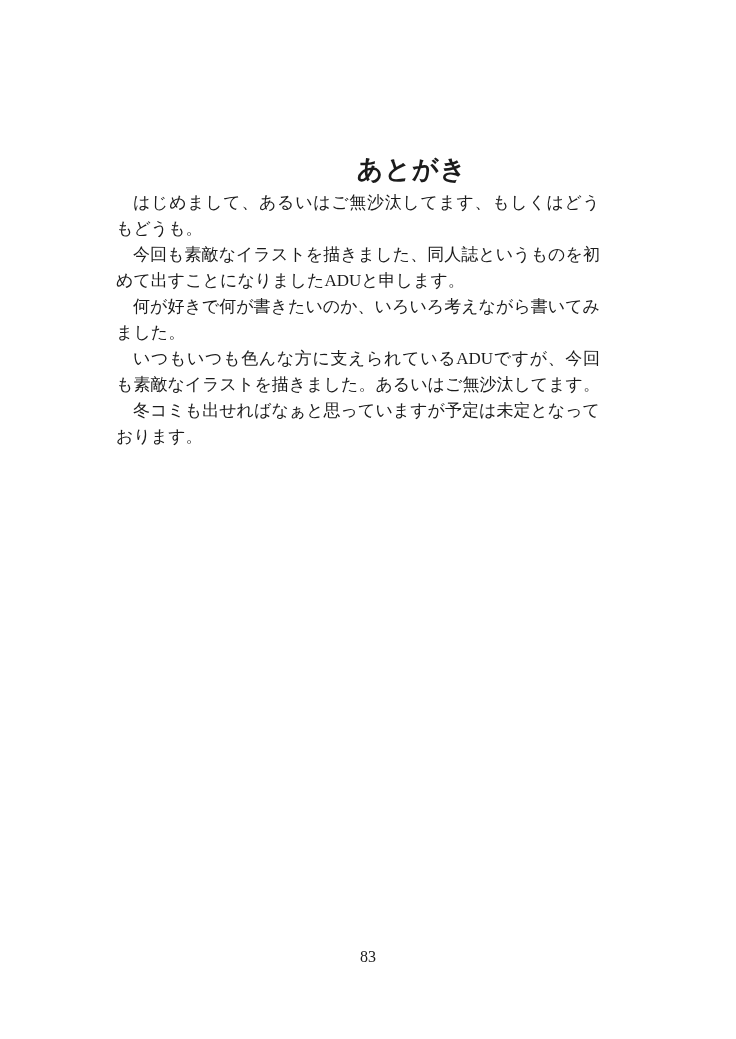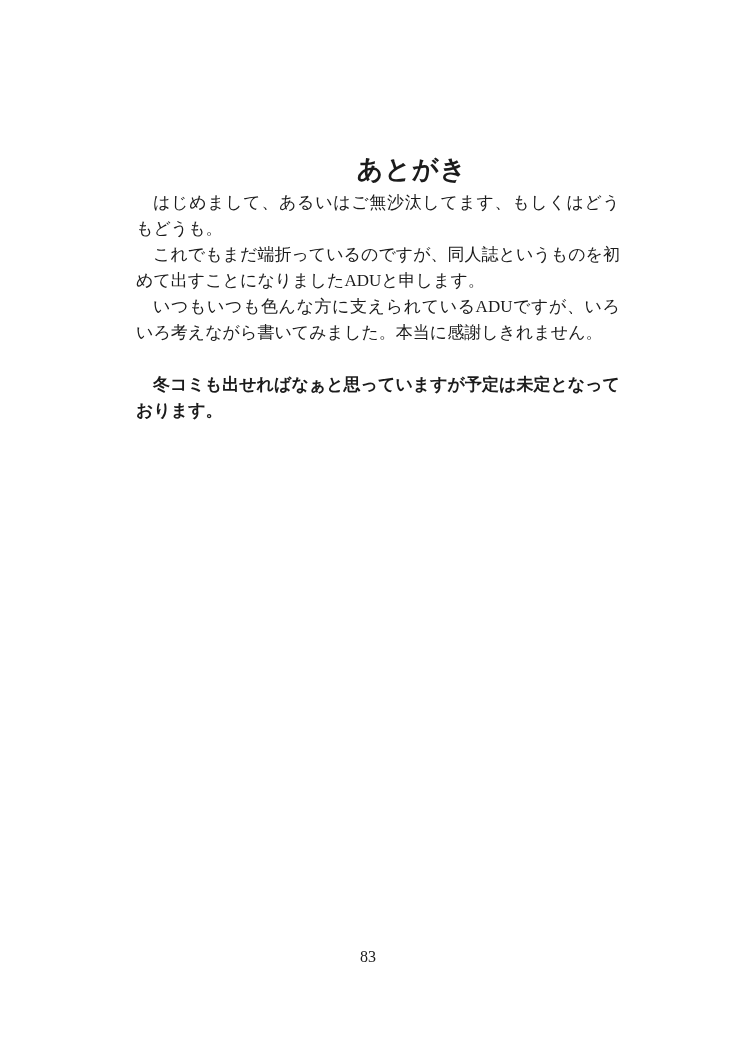--- a/index.html
+++ b/index.html
@@ -28,35 +28,33 @@
     text-align: center;
     font-size: 26px;
     font-weight: bold;
     letter-spacing: 1px;
     line-height: 34px;
     color: #1b1b1b;
     margin-left: 44px;
   }
   .body-text {
     position: absolute;
-    left: 136px;
+    left: 116px;
     top: 190px;
     width: 484px;
     font-size: 17px;
     line-height: 26px;
     text-align: justify;
     color: #1b1b1b;
   }
   .body-text p {
     margin: 0;
     text-indent: 1em;
   }
   .body-text p.after-gap {
-    margin-top: 26px;
-    font-weight: bold;
   }
   .page-number {
     position: absolute;
     top: 946px;
     left: 0;
     width: 100%;
     text-align: center;
     font-size: 16px;
     line-height: 22px;
     color: #1b1b1b;
@@ -64,20 +62,21 @@
 </style>
 </head>
 <body>
 
 <div class="page">
 
   <h1 class="page-title">あとがき</h1>
 
   <div class="body-text">
     <p>はじめまして、あるいはご無沙汰してます、もしくはどうもどうも。</p>
-    <p>これでもまだ端折っているのですが、同人誌というものを初めて出すことになりましたADUと申します。</p>
-    <p>いつもいつも色んな方に支えられているADUですが、いろいろ考えながら書いてみました。本当に感謝しきれません。</p>
+    <p>今回も素敵なイラストを描きました、同人誌というものを初めて出すことになりましたADUと申します。</p>
+    <p>何が好きで何が書きたいのか、いろいろ考えながら書いてみました。</p>
+    <p>いつもいつも色んな方に支えられているADUですが、今回も素敵なイラストを描きました。あるいはご無沙汰してます。</p>
     <p class="after-gap">冬コミも出せればなぁと思っていますが予定は未定となっております。</p>
   </div>
 
   <div class="page-number">83</div>
 
 </div>
 
 </body></html>

